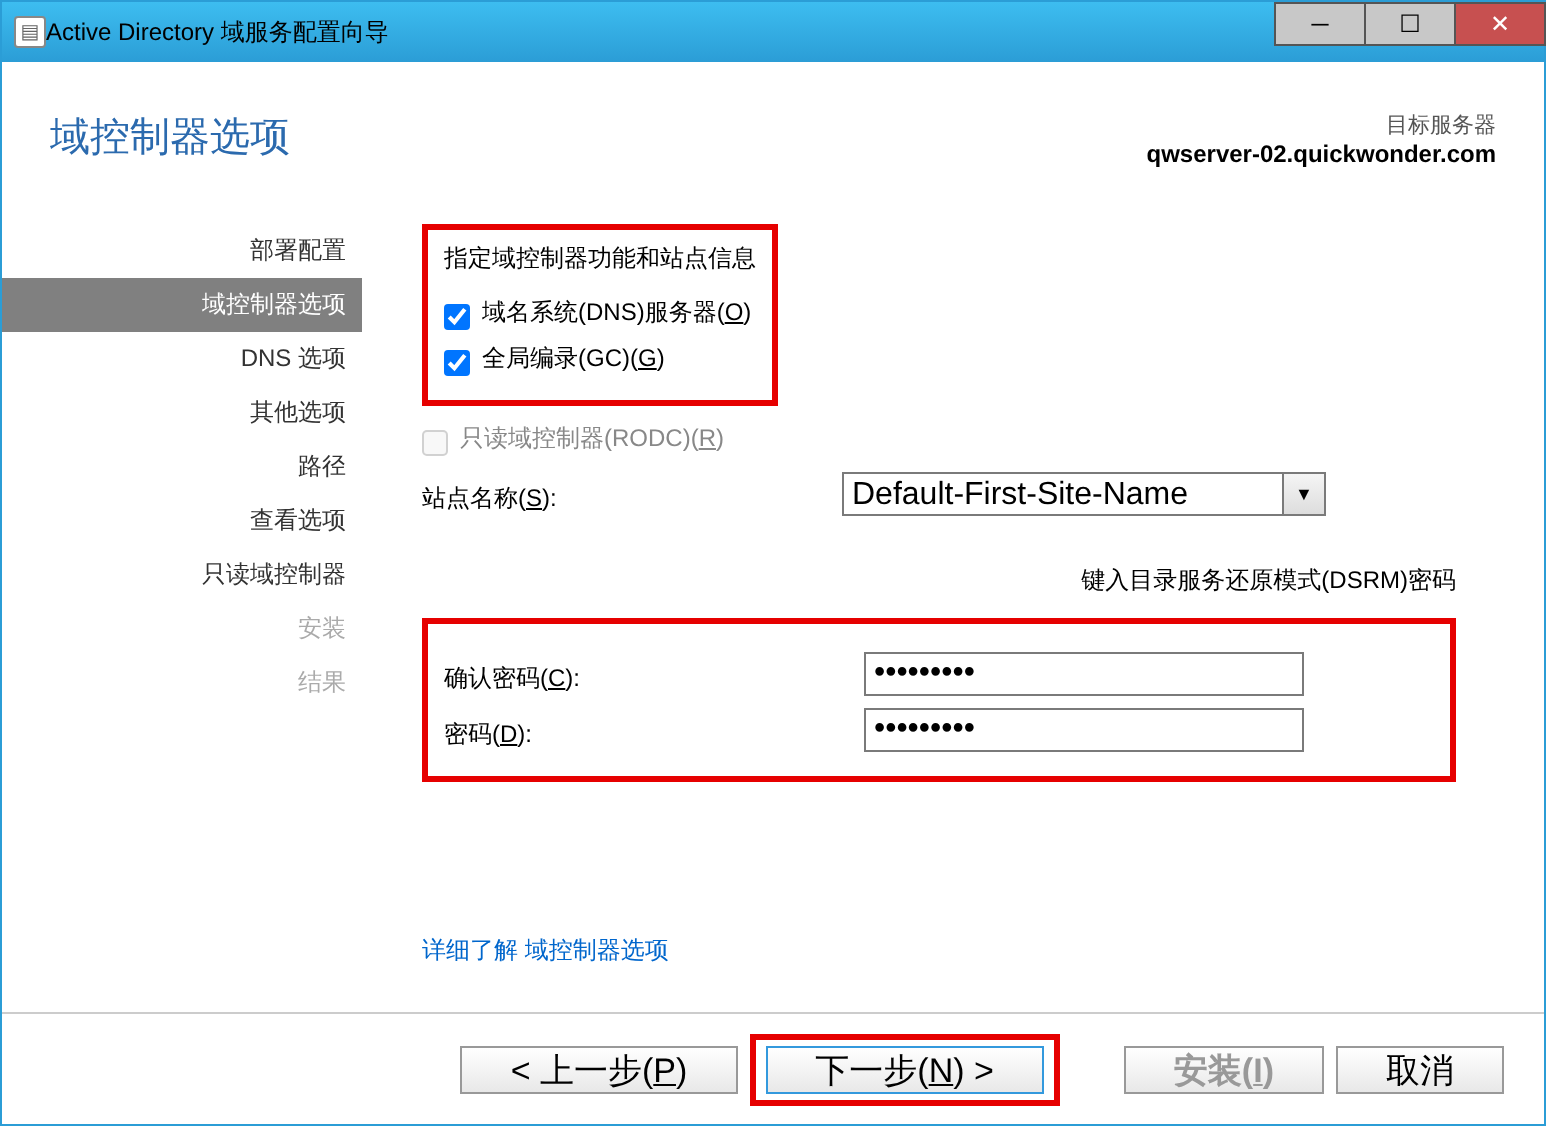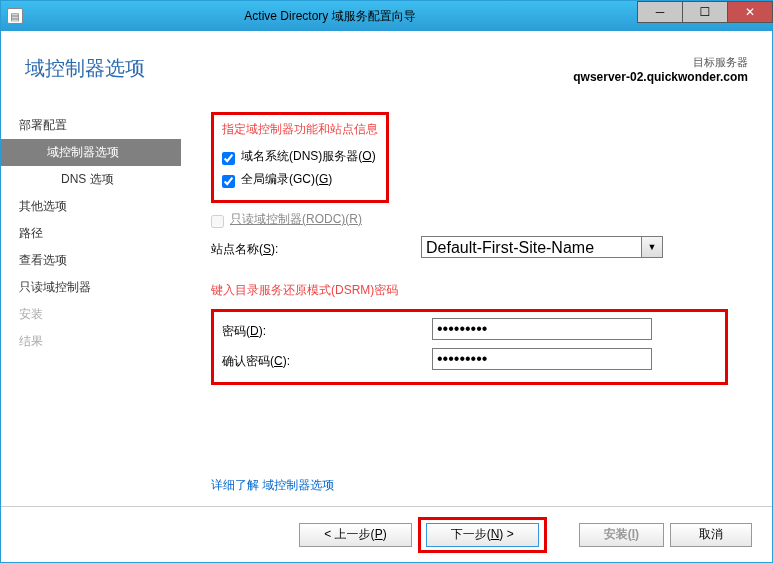--- a/index.html
+++ b/index.html
@@ -2,69 +2,69 @@
 <html><head>
 <meta charset="utf-8">
 <style>
 * { box-sizing: border-box; margin: 0; padding: 0; }
 body { font-family: "Microsoft YaHei", "Segoe UI", sans-serif; font-size: 12px; background: #fff; }
 
 .window { width: 773px; height: 563px; border: 1px solid #2b9dd6; background: #fff; position: relative; }
 
 .titlebar { height: 30px; background: linear-gradient(to bottom, #3dbdf0, #2b9dd6); display: flex; align-items: center; color: #000; position: relative; }
 .titlebar-icon { width: 16px; height: 16px; margin-left: 6px; background: #fff; border: 1px solid #888; border-radius: 2px; display: flex; align-items: center; justify-content: center; font-size: 10px; color: #666; }
-.titlebar-title { flex: 1; text-align: center; font-size: 12px; color: #000; }
+.titlebar-title { flex: 1; text-align: left; font-size: 12px; color: #000; }
 .titlebar-controls { display: flex; height: 100%; }
 .titlebar-btn { width: 46px; height: 22px; border: 1px solid #555; background: #c8c8c8; display: flex; align-items: center; justify-content: center; font-size: 12px; cursor: pointer; margin-right: -1px; }
 .titlebar-btn.close { background: #c75050; color: #fff; }
 
 .content { display: flex; flex-direction: column; height: calc(100% - 30px); background: #fff; }
 
 .header-row { display: flex; padding: 24px 24px 10px 24px; }
 .page-title { font-size: 20px; color: #2b6aae; font-weight: normal; }
 .target-server { margin-left: auto; text-align: right; }
 .target-server-label { font-size: 11px; color: #555; }
 .target-server-name { font-size: 12px; font-weight: bold; color: #000; }
 
 .body-row { display: flex; flex: 1; padding: 0 24px 0 0; overflow: hidden; }
 
 .sidebar { width: 180px; padding-top: 18px; }
-.sidebar-item { padding: 5px 8px 5px 18px; font-size: 12px; color: #333; cursor: pointer; }
+.sidebar-item { padding: 5px 8px 5px 18px; font-size: 12px; color: #333; cursor: pointer; text-align: right; }
 .sidebar-item.active { background: #808080; color: #fff; border-left: 4px solid #808080; padding-left: 42px; }
 .sidebar-item.sub { padding-left: 60px; font-size: 12px; }
 .sidebar-item.disabled { color: #aaa; }
 
 .main-panel { flex: 1; padding: 18px 20px 0 30px; position: relative; }
 
-.section-title { font-size: 12px; color: #ef4444; margin-bottom: 10px; }
+.section-title { font-size: 12px; color: #000000; margin-bottom: 10px; text-align: right; }
 .checkbox-row, .formrow { display: flex; align-items: flex-end; margin-bottom: 6px; font-size: 12px; }
 .checkbox-row input[type=checkbox] { margin-right: 6px; width: 13px; height: 13px; }
 .checkbox-row label { color: #000; }
 .checkbox-row label .ul { text-decoration: underline; }
-.checkbox-row.disabled label { color: #888; text-decoration: underline; }
+.checkbox-row.disabled label { color: #888; }
 .checkbox-row.disabled input { accent-color: #888; }
 
 .formrow { margin-top: 8px; }
 .formrow .lab { width: 210px; color: #000; }
 .formrow .lab .ul { text-decoration: underline; }
 .formrow select, .formrow input[type=password] { width: 220px; height: 22px; border: 1px solid #7a7a7a; font-size: 16px; padding: 2px 4px; background: #fff; }
 .select-wrap { display: flex; }
 .select-wrap select { appearance: none; -webkit-appearance: none; border-right: none; }
 .select-btn { width: 22px; height: 22px; border: 1px solid #7a7a7a; background: linear-gradient(to bottom, #f5f5f5, #ddd); display: flex; align-items: center; justify-content: center; font-size: 9px; cursor: pointer; }
 
 .highlight-box-top { border: 3px solid #e60000; padding: 6px 8px; margin-bottom: 4px; display: inline-block; }
 .highlight-box-pw { border: 3px solid #e60000; padding: 6px 8px; margin-top: 4px; }
 .highlight-box-btn { border: 3px solid #e60000; padding: 3px 5px; display: inline-block; }
 
-.learn-more { position: absolute; bottom: 12px; left: 30px; font-size: 12px; }
+.learn-more { position: absolute; bottom: 22px; left: 30px; font-size: 12px; }
 .learn-more a { color: #0066cc; text-decoration: none; }
 .learn-more span { color: #0066cc; }
 
 .footer { height: 56px; border-top: 1px solid #ccc; display: flex; align-items: center; justify-content: flex-end; padding: 0 20px 0 0; gap: 6px; }
-.footer button { height: 24px; min-width: 82px; border: 1px solid #999; background: linear-gradient(to bottom, #fff, #e8e8e8); font-size: 12px; cursor: pointer; padding: 0 24px; }
+.footer button { height: 24px; min-width: 82px; border: 1px solid #999; background: linear-gradient(to bottom, #fff, #e8e8e8); font-size: 17px; cursor: pointer; padding: 0 24px; }
 .footer button:disabled { color: #999; cursor: default; font-weight: bold; }
 .footer button.primary { border: 1px solid #3399dd; }
 .footer button .ul { text-decoration: underline; }
 
 .spacer { width: 20px; }
 </style>
 </head>
 <body>
 
 <div class="window">
@@ -129,26 +129,26 @@
               <option>Default-First-Site-Name</option>
             </select>
             <div class="select-btn">▼</div>
           </div>
         </div>
 
         <div style="height:18px;"></div>
         <div class="section-title">键入目录服务还原模式(DSRM)密码</div>
 
         <div class="highlight-box-pw">
+          <div class="formrow">
+            <div class="lab"><span>确认密码(</span><span class="ul">C</span><span>):</span></div>
+            <input type="password" value="•••••••••" style="">
+          </div>
           <div class="formrow" style="margin-top:0;">
             <div class="lab"><span>密码(</span><span class="ul">D</span><span>):</span></div>
-            <input type="password" value="•••••••••" style="">
-          </div>
-          <div class="formrow">
-            <div class="lab"><span>确认密码(</span><span class="ul">C</span><span>):</span></div>
             <input type="password" value="•••••••••" style="">
           </div>
         </div>
 
         <div class="learn-more">
           <span>详细了解</span>
           <a href="#">域控制器选项</a>
         </div>
       </div>
     </div>

